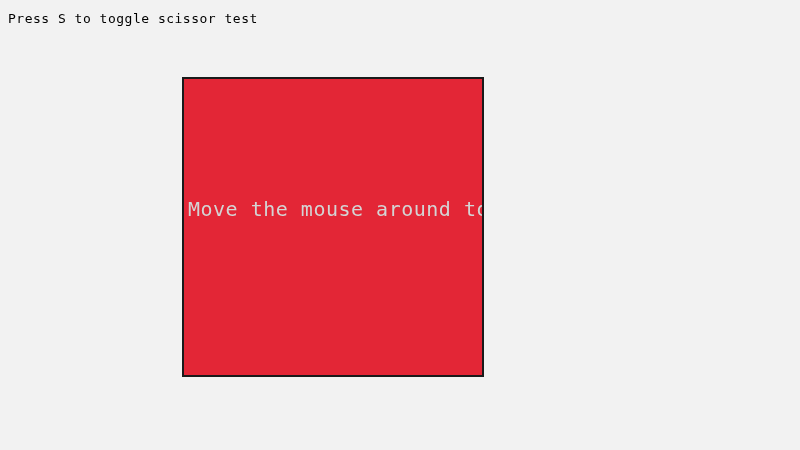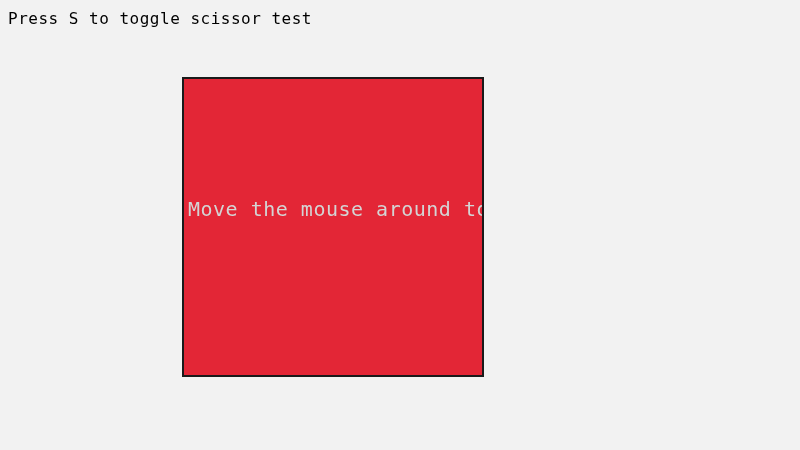--- a/index.html
+++ b/index.html
@@ -20,21 +20,21 @@
     height: 450px;
     background: #f2f2f2;
     overflow: hidden;
   }
 
   
   #hint-text {
     position: absolute;
     left: 8px;
     top: 8px;
-    font-size: 16px;
+    font-size: 13px;
     line-height: 22px;
     letter-spacing: 0.5px;
     color: #000000;
     white-space: pre;
     -webkit-font-smoothing: none;
     font-smooth: never;
   }
 
   
   #scissor-region {

